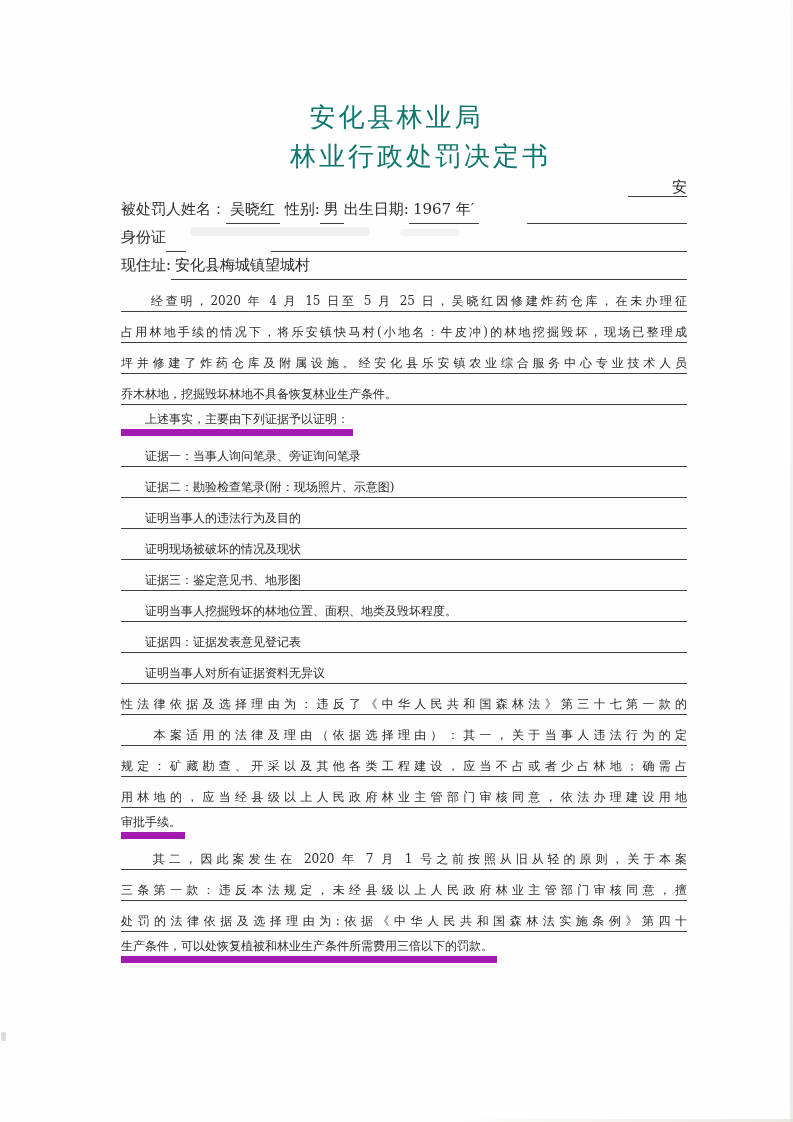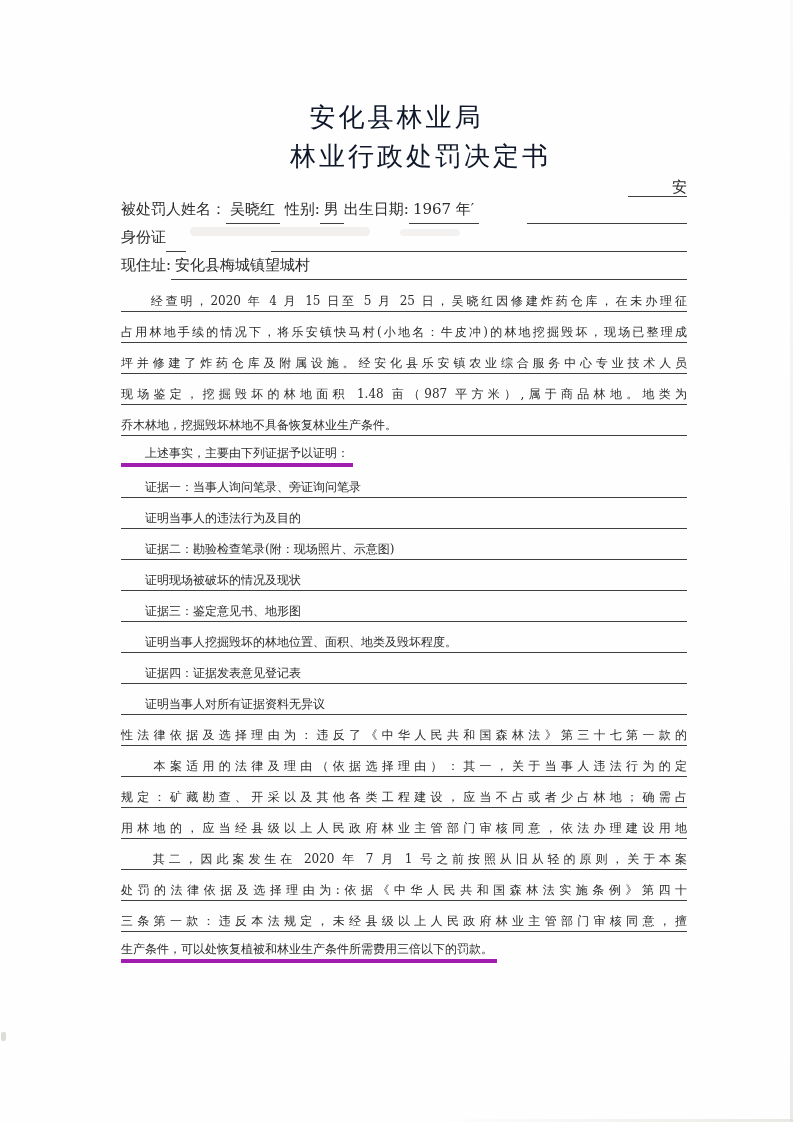--- a/index.html
+++ b/index.html
@@ -18,21 +18,21 @@
   }
   
   .title {
     position: absolute;
     left: 0;
     width: 100%;
     text-align: center;
     font-size: 26px;
     letter-spacing: 3px;
     white-space: pre;
-    color: #0f172a;
+    color: #0f766e;
   }
   .title.t1 { top: 100px; }
   .title.t2 { top: 139px; padding-left: 24px; }
   
   .docno {
     position: absolute;
     top: 178px;
     left: 121px;
     width: 566px;
     display: flex;
@@ -87,21 +87,21 @@
     border-bottom: 1px solid #3f3f3f;
     padding-bottom: 1px;
   }
   .line.justify > span {
     flex: 1;
     text-align: justify;
     text-align-last: justify;
     white-space: pre-wrap;
   }
   .line.textul > span {
-    border-bottom: 4px solid #a21caf;
+    border-bottom: 7px solid #a21caf;
     padding: 0 4px 1px 0;
   }
   
   .smudge {
     position: absolute;
     top: 227px;
     left: 190px;
     width: 180px;
     height: 9px;
     background: #f1f0ee;
@@ -177,34 +177,34 @@
     <div class="frow">
       <span>现住址:</span>
       <span class="u grow pad">安化县梅城镇望城村</span>
     </div>
   </div>
 
   <div class="docbody">
       <div class="line justify"><span>　　经查明，2020 年 4 月 15 日至 5 月 25 日，吴晓红因修建炸药仓库，在未办理征</span></div>
       <div class="line justify"><span>占用林地手续的情况下，将乐安镇快马村(小地名：牛皮冲)的林地挖掘毁坏，现场已整理成</span></div>
       <div class="line justify"><span>坪并修建了炸药仓库及附属设施。经安化县乐安镇农业综合服务中心专业技术人员</span></div>
-      <div class="line justify"><span>现场鉴定，挖掘毁坏的林地面积 1.48 亩（987 平方米）,属于商品林地。地类为</span></div>
       <div class="line rule"><span>乔木林地，挖掘毁坏林地不具备恢复林业生产条件。</span></div>
       <div class="line textul"><span>　　上述事实，主要由下列证据予以证明：</span></div>
       <div class="line rule"><span>　　证据一：当事人询问笔录、旁证询问笔录</span></div>
+      <div class="line rule"><span>　　证据二：勘验检查笔录(附：现场照片、示意图)</span></div>
       <div class="line rule"><span>　　证明当事人的违法行为及目的</span></div>
-      <div class="line rule"><span>　　证据二：勘验检查笔录(附：现场照片、示意图)</span></div>
       <div class="line rule"><span>　　证明现场被破坏的情况及现状</span></div>
       <div class="line rule"><span>　　证据三：鉴定意见书、地形图</span></div>
       <div class="line rule"><span>　　证明当事人挖掘毁坏的林地位置、面积、地类及毁坏程度。</span></div>
       <div class="line rule"><span>　　证据四：证据发表意见登记表</span></div>
       <div class="line rule"><span>　　证明当事人对所有证据资料无异议</span></div>
       <div class="line justify"><span>性法律依据及选择理由为：违反了《中华人民共和国森林法》第三十七第一款的</span></div>
       <div class="line justify"><span>　　本案适用的法律及理由（依据选择理由）：其一，关于当事人违法行为的定</span></div>
       <div class="line justify"><span>规定：矿藏勘查、开采以及其他各类工程建设，应当不占或者少占林地；确需占</span></div>
       <div class="line justify"><span>用林地的，应当经县级以上人民政府林业主管部门审核同意，依法办理建设用地</span></div>
+      <div class="line textul"><span>审批手续。</span></div>
       <div class="line justify"><span>　　其二，因此案发生在 2020 年 7 月 1 号之前按照从旧从轻的原则，关于本案</span></div>
+      <div class="line justify"><span>三条第一款：违反本法规定，未经县级以上人民政府林业主管部门审核同意，擅</span></div>
       <div class="line justify"><span>处罚的法律依据及选择理由为:依据《中华人民共和国森林法实施条例》第四十</span></div>
-      <div class="line justify"><span>三条第一款：违反本法规定，未经县级以上人民政府林业主管部门审核同意，擅</span></div>
       <div class="line textul"><span>生产条件，可以处恢复植被和林业生产条件所需费用三倍以下的罚款。</span></div>
     </div>
 
 </div>
 
 </body></html>

